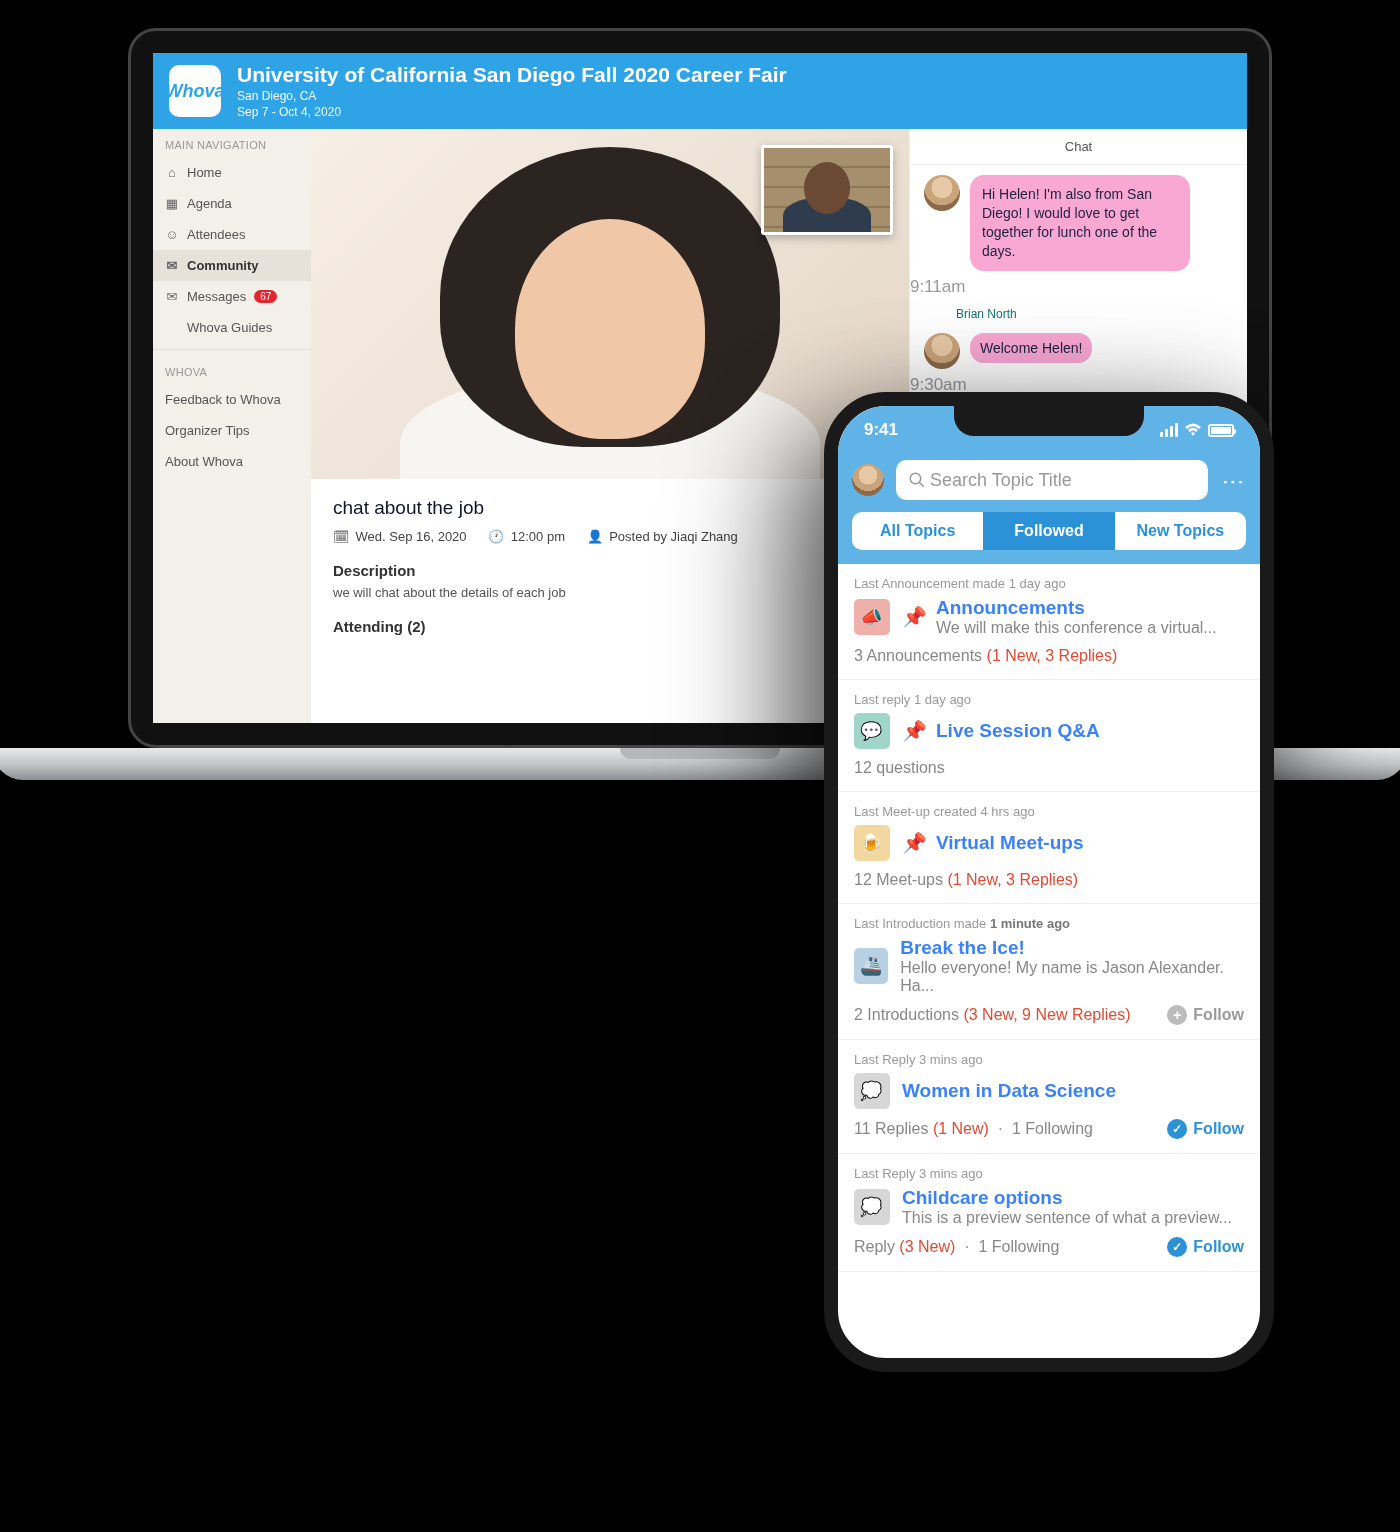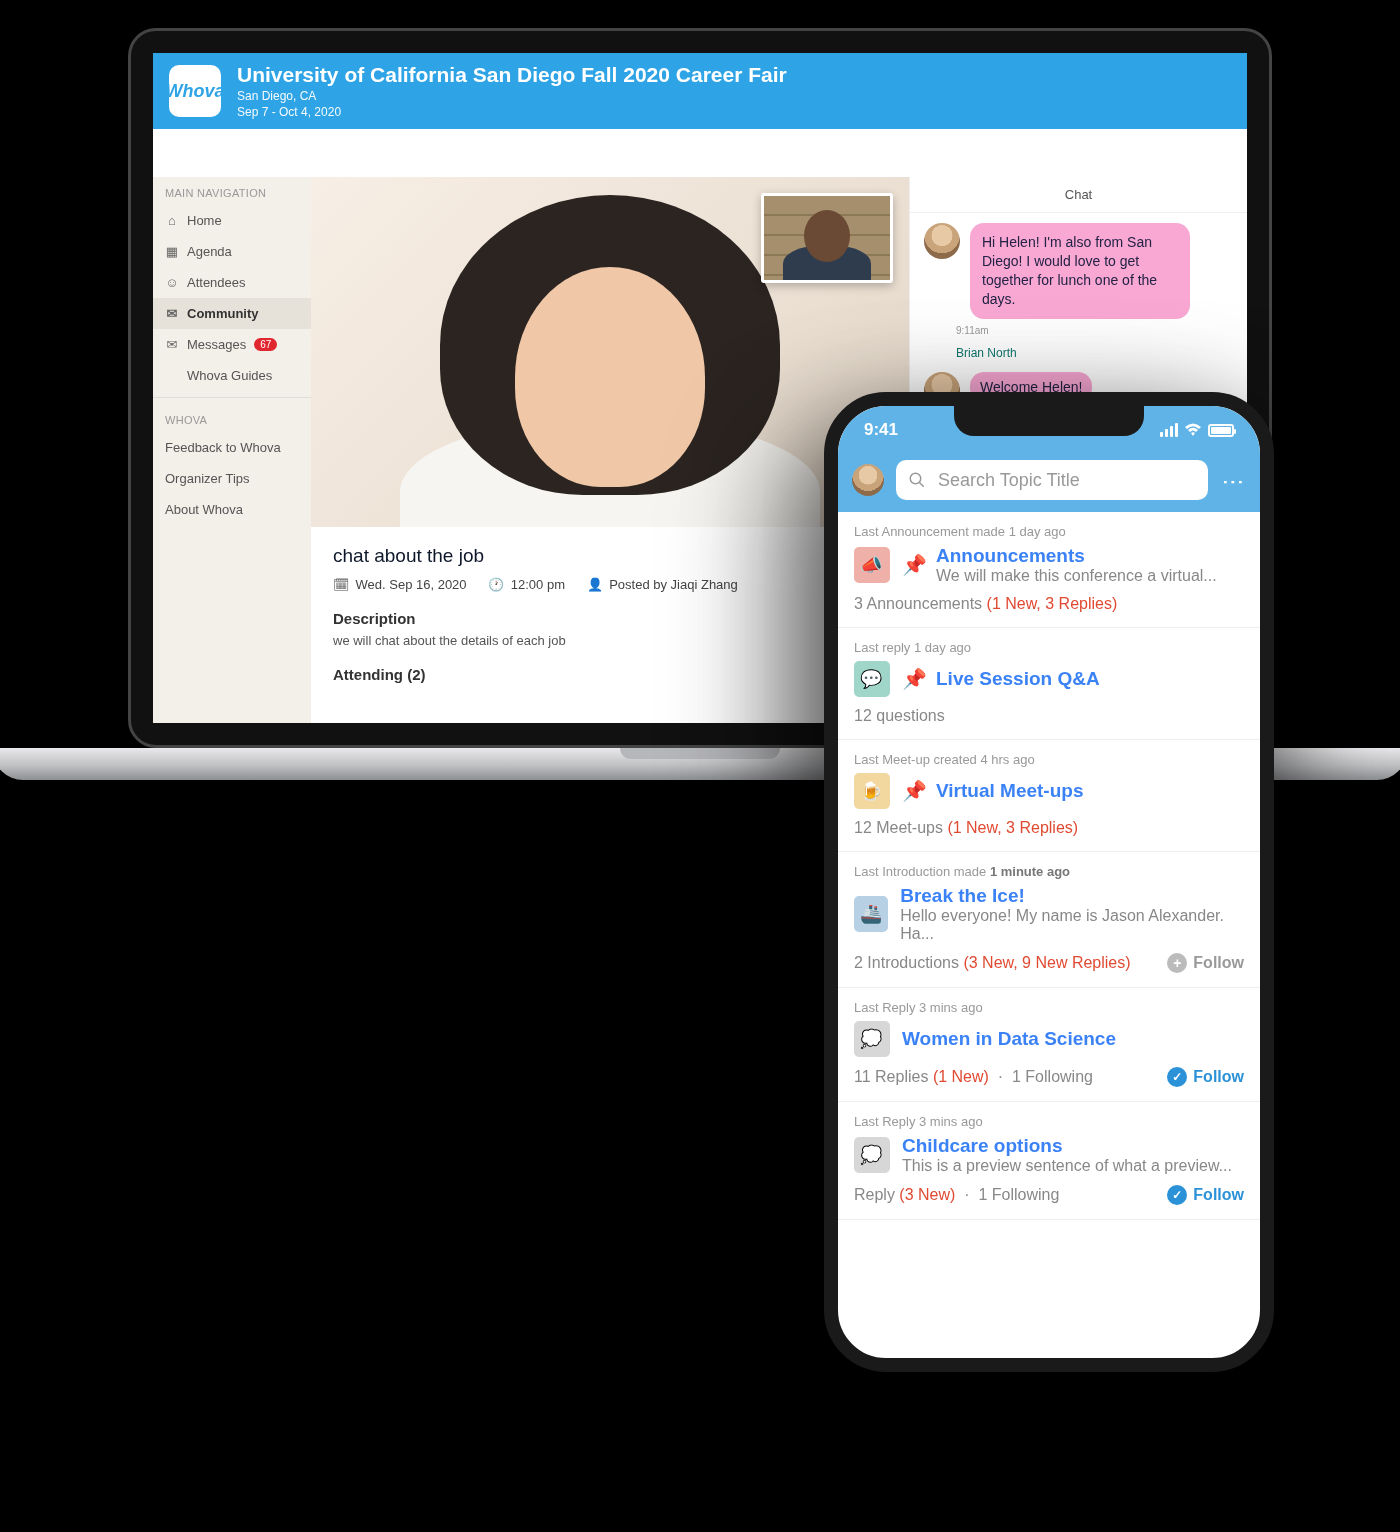--- a/index.html
+++ b/index.html
@@ -13,21 +13,21 @@
     width: 1144px;
   }
   .laptop-screen {
     background: #111;
     border: 3px solid #444;
     border-radius: 28px;
     padding: 22px;
     height: 720px;
     box-shadow: 0 30px 80px rgba(0,0,0,.6);
   }
-  .laptop-inner { width: 100%; height: 100%; background:#fff; overflow:hidden; display:flex; flex-direction:column;gap:48px; }
+  .laptop-inner { width: 100%; height: 100%; background:#fff; overflow:hidden; display:flex; flex-direction:column; }
   .laptop-base {
     height: 32px;
     background: linear-gradient(#e9e9eb,#bfc0c2 55%,#8e8f92);
     margin: 0 -135px;
     border-radius: 0 0 30px 30px;
     position: relative;
   }
   .laptop-base::before{
     content:""; position:absolute; top:0; left:50%; transform:translateX(-50%);
     width:160px; height:11px; background:#b6b7ba; border-radius:0 0 12px 12px;
@@ -67,21 +67,21 @@
   .desc-h { font-weight:700; font-size:15px; margin-bottom:6px;}
   .desc-t { font-size:13px; color:#555; margin-bottom:18px;}
   .attending { font-weight:700; font-size:15px;}
 
   .chat-col { flex:1; background:#fff; border-left:1px solid #eee; display:flex; flex-direction:column; }
   .chat-head { text-align:center; font-size:13px; color:#555; padding:10px; border-bottom:1px solid #f0f0f0;}
   .msg { display:flex; gap:10px; padding:10px 14px; }
   .avatar { width:36px; height:36px; border-radius:50%; background:#c9b79a; flex-shrink:0; background:radial-gradient(circle at 50% 35%,#e8c9a6 35%,#c9a47b 36% 60%,#8d6a49 60%);}
   .bubble { background:#f9a8d4; color:#224; border-radius:14px; padding:10px 12px; font-size:14px; max-width:220px; line-height:1.35;}
   .bubble.small { padding:6px 10px; display:inline-block;}
-  .msg-time { font-size:10px; color:#999; margin-left:46px; margin-top:-4px; margin-bottom:6px;}
+  .msg-time { font-size:17px; color:#999; margin-top:-4px; margin-bottom:6px;}
   .msg-name { font-size:12px; color:#0f766e; margin-left:46px; margin-bottom:2px; margin-top:4px;}
 
   
   .phone {
     position:absolute;
     top:392px;
     left:824px;
     width:450px;
     height:980px;
     background:#fff;
@@ -94,21 +94,21 @@
   .status-bar{ height:48px; background:#5fb3e6; display:flex; align-items:center; justify-content:space-between; padding:0 26px; font-size:17px; font-weight:600; color:#fff;}
   .status-icons{ display:flex; gap:6px; align-items:center;}
   .sig{ display:flex; gap:2px; align-items:flex-end;}
   .sig i{ width:3px; background:#fff; border-radius:1px;}
   .batt{ width:26px; height:13px; border:2px solid #fff; border-radius:3px; position:relative;}
   .batt::after{content:""; position:absolute; right:-4px; top:3px; width:2px; height:5px; background:#fff; border-radius:1px;}
   .batt::before{content:""; position:absolute; inset:1px; background:#fff; border-radius:1px;}
 
   .search-row{ background:#5fb3e6; padding:6px 14px 12px; display:flex; align-items:center; gap:12px;}
   .mini-av{ width:32px; height:32px; border-radius:50%; background:radial-gradient(circle at 50% 35%,#e8c9a6 35%,#c9a47b 36% 60%,#8d6a49 60%);}
-  .search-box{ flex:1; background:#fff; border-radius:10px; height:40px; display:flex; align-items:center; padding:0 12px; gap:12px; color:#999; font-size:18px;}
+  .search-box{ flex:1; background:#fff; border-radius:10px; height:40px; display:flex; align-items:center; padding:0 12px; gap:4px; color:#999; font-size:18px;}
   .dots{ color:#fff; font-size:22px; letter-spacing:-3px; writing-mode:vertical-rl;}
 
   .tabs-row{ background:#5fb3e6; padding:0 14px 14px;}
   .tabs{ display:flex; background:#fff; border-radius:10px; overflow:hidden;}
   .tab{ flex:1; text-align:center; padding:10px; font-size:16px; font-weight:600; color:#2b92d8; cursor:pointer;}
   .tab.active{ background:#2b92d8; color:#fff;}
 
   .sort-row{ background:#efefef; padding:12px 16px; font-size:17px; color:#777;}
   .sort-row b{ color:#555; font-weight:600;}
 
@@ -274,20 +274,27 @@
     <div class="search-box">
       <svg width="18" height="18" viewBox="0 0 24 24">
           <circle cx="10" cy="10" r="7" fill="none" stroke="#999" stroke-width="2"></circle>
           <line x1="15" y1="15" x2="21" y2="21" stroke="#999" stroke-width="2"></line>
         </svg>
       <span>Search Topic Title</span>
     </div>
     <div class="dots">⋮</div>
   </div>
 
+  <div class="tabs-row">
+    <div class="tabs">
+      <div class="tab">All Topics</div>
+      <div class="tab active">Followed</div>
+      <div class="tab">New Topics</div>
+    </div>
+  </div>
 
 
   <div class="topic">
     <div class="when">Last Announcement made 1 day ago</div>
     <div class="topic-row">
       <div class="topic-icon ic-ann">📣</div>
       <div class="pin-icon">📌</div>
       <div>
         <div class="topic-title">Announcements</div>
         <div style="font-size:16px;color:#888;">We will make this conference a virtual...</div>

